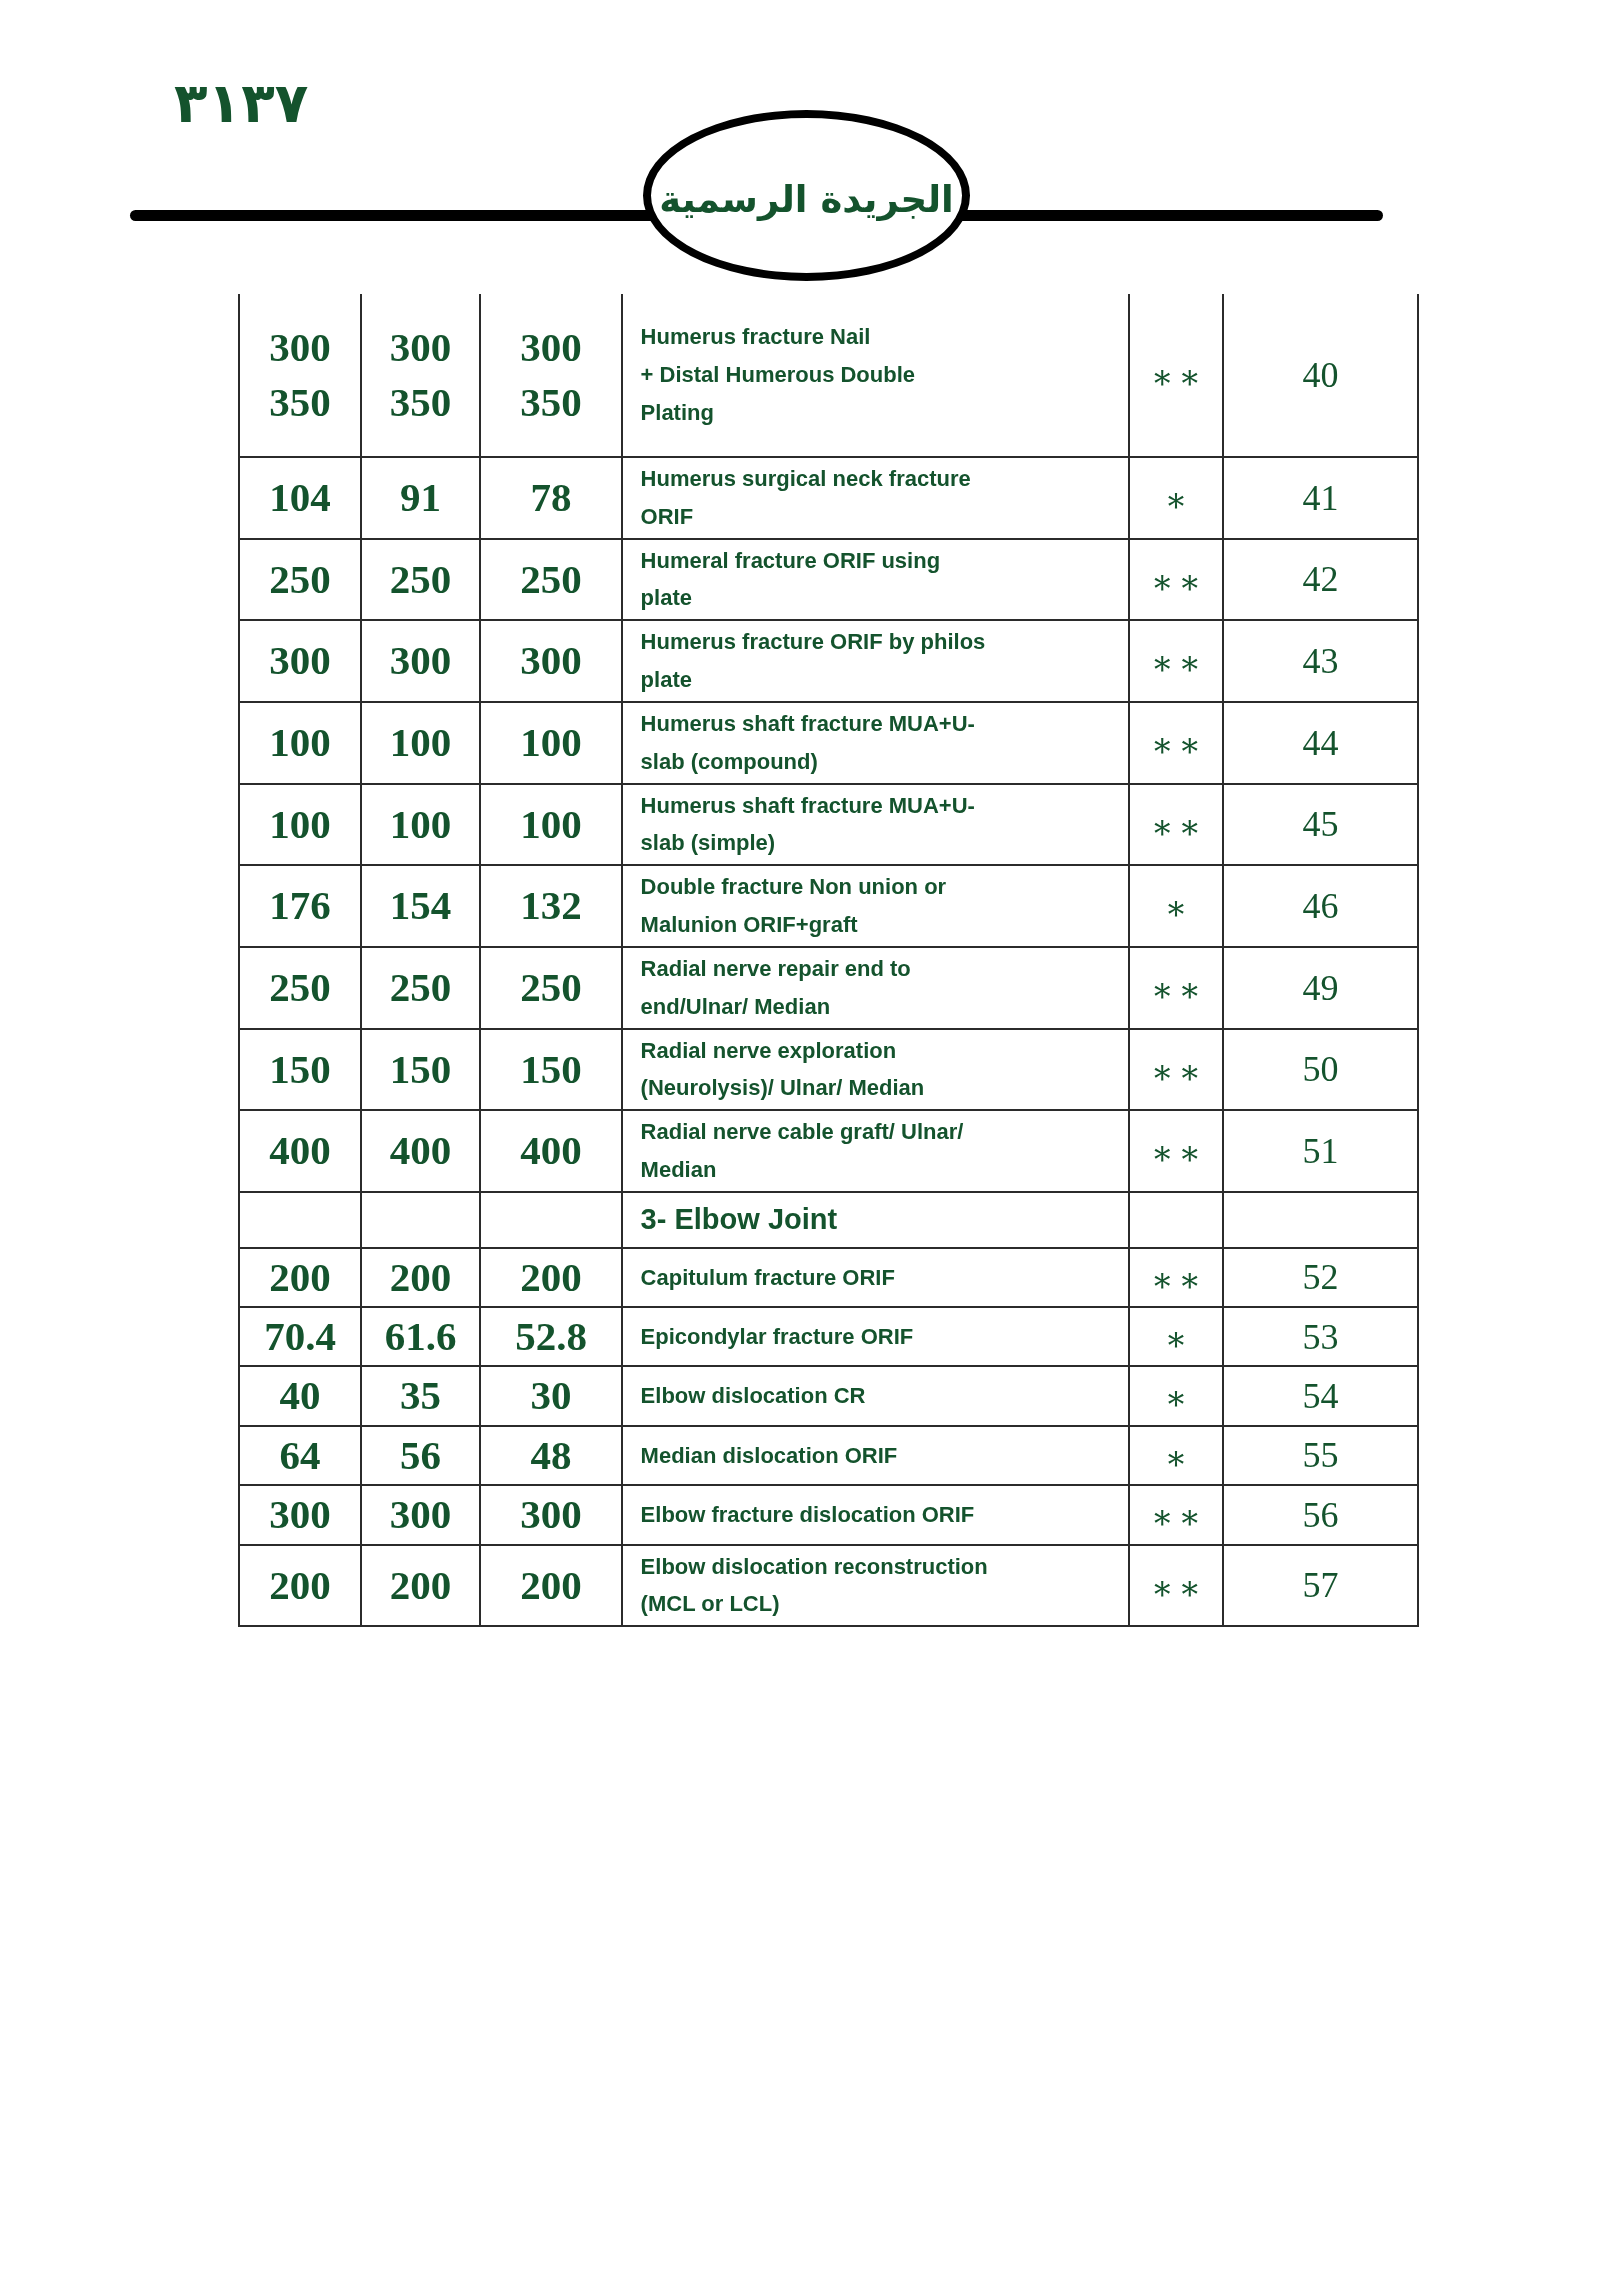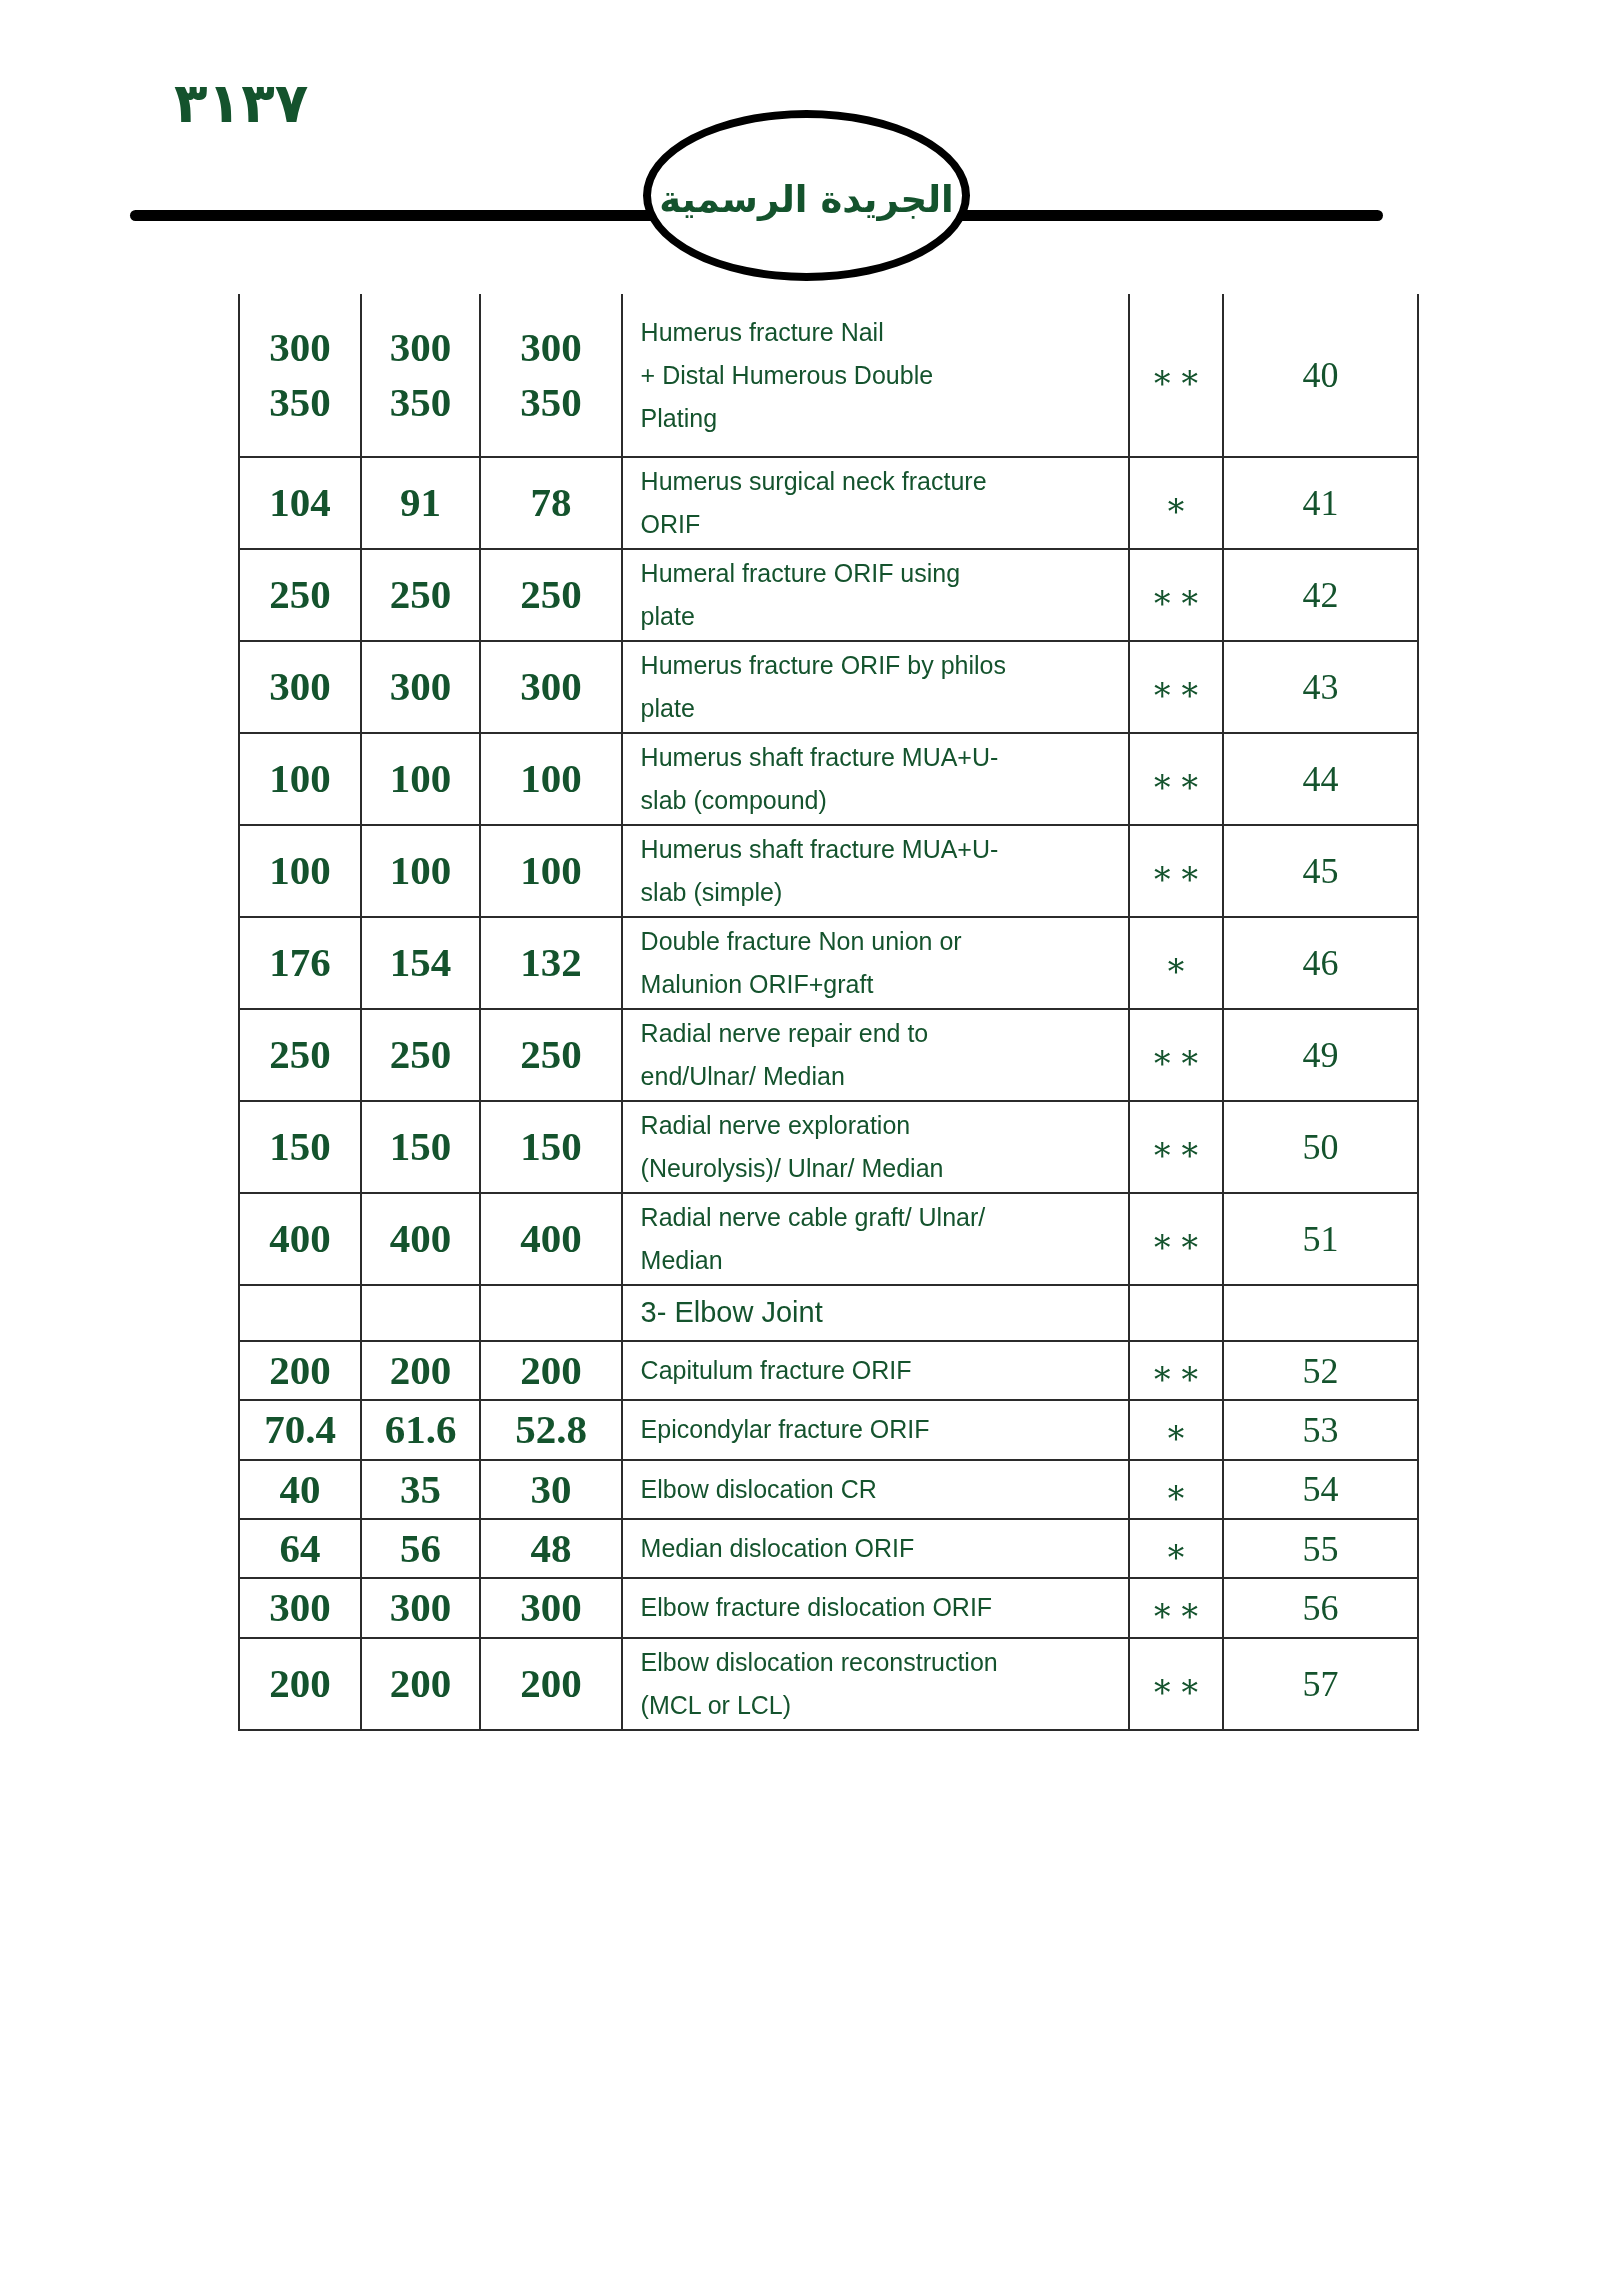--- a/index.html
+++ b/index.html
@@ -56,26 +56,26 @@
   tr.h2 { height:80px;margin-top:28px; }
   tr.h3 { height:163px; }
 
   td.num {
     font-family:"Liberation Serif", serif;
     font-weight:700; font-size:41px; line-height:1.35;
     text-align:center; white-space:pre-line;
   }
   td.desc {
     font-family:"Liberation Sans", sans-serif;
-    font-weight:400; font-size:25px; line-height:1.72;
+    font-weight:700; font-size:22px; line-height:1.72;
     text-align:left; white-space:pre-line;
     padding:2px 9.8px 2px 17.6px;
   }
   tr.section td.desc {
-    font-weight:400; font-size:29px;
+    font-weight:700; font-size:29px;
   }
   td.stars {
     text-align:center;
     font-family:"DejaVu Serif", serif;
     font-size:33px;
   }
   td.stars .star-glyphs {
     position:relative; top:8.8px;
     display:inline-block;
     letter-spacing:10.8px; padding-left:10.8px;

